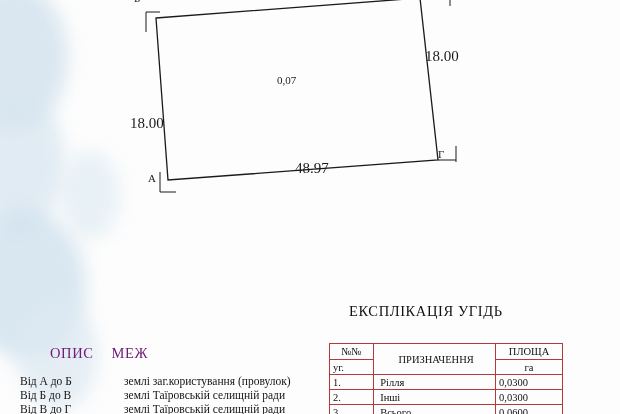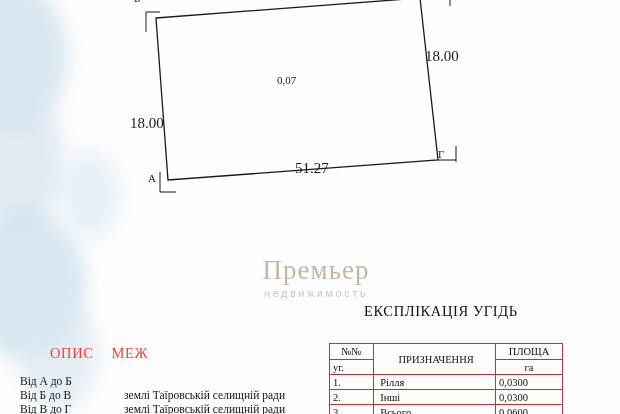--- a/index.html
+++ b/index.html
@@ -77,33 +77,33 @@
     font-family: "Liberation Sans", sans-serif;
     font-size: 11px;
     letter-spacing: 2.5px;
     color: #cbb9ab;
     margin-top: 1px;
   }
 
   
   #expl-title {
     position: absolute;
-    left: 364px;
+    left: 349px;
     top: 303px;
     font-size: 14.5px;
     letter-spacing: .6px;
     color: #111;
   }
   #opys-title {
     position: absolute;
     left: 50px;
     top: 345px;
     font-size: 14.5px;
     letter-spacing: .6px;
-    color: #ef4444;
+    color: #701a75;
   }
   #opys-title .gap { display:inline-block; width: 18px; }
 
   
   #opys-list {
     position: absolute;
     left: 3px;
     top: 374px;
     width: 320px;
     font-size: 11.5px;
@@ -170,39 +170,36 @@
       <line x1="318" y1="200" x2="336" y2="200" stroke="#1a1a1a" stroke-width="1"></line>
       <line x1="336" y1="186" x2="336" y2="202" stroke="#1a1a1a" stroke-width="1"></line>
     </svg>
 
     <span class="lbl lbl-pt" style="left:14px; top:32px;">Б</span>
     <span class="lbl lbl-pt" style="left:28px; top:212px;">А</span>
     <span class="lbl lbl-pt" style="left:318px; top:188px;">Г</span>
 
     <span class="lbl lbl-dim" style="left:305px; top:88px;">18.00</span>
     <span class="lbl lbl-dim" style="left:10px; top:155px;">18.00</span>
-    <span class="lbl lbl-dim" style="left:175px; top:200px;">51.27</span>
+    <span class="lbl lbl-dim" style="left:175px; top:200px;">48.97</span>
 
     <span class="lbl lbl-area" style="left:157px; top:114px;">0,07</span>
   </div>
 
-  <div id="watermark">
-    <div id="wm-main">Премьер</div>
-    <div id="wm-sub">недвижимость</div>
-  </div>
 
   <div id="expl-title">ЕКСПЛІКАЦІЯ УГІДЬ</div>
 
   <div id="opys-title">
     <span>ОПИС</span><span class="gap"></span><span>МЕЖ</span>
   </div>
 
   <div id="opys-list">
     <div class="row">
       <span class="from-to">Від А до Б</span>
+      <span class="desc">землі заг.користування (провулок)</span>
     </div>
     <div class="row">
       <span class="from-to">Від Б до В</span>
       <span class="desc">землі Таїровській селищній ради</span>
     </div>
     <div class="row">
       <span class="from-to">Від В до Г</span>
       <span class="desc">землі Таїровській селищній ради</span>
     </div>
   </div>

